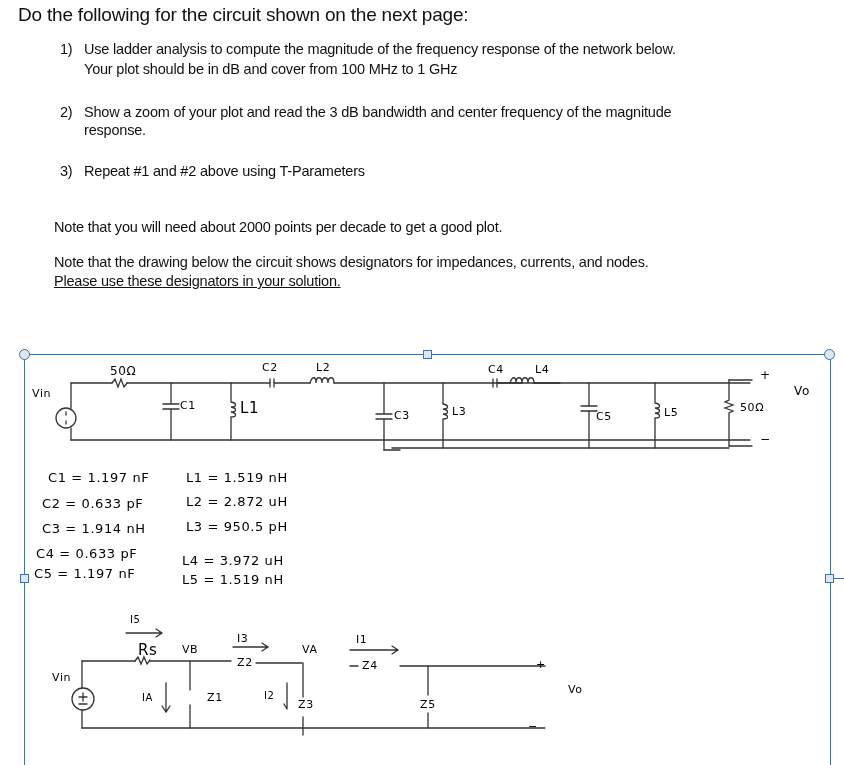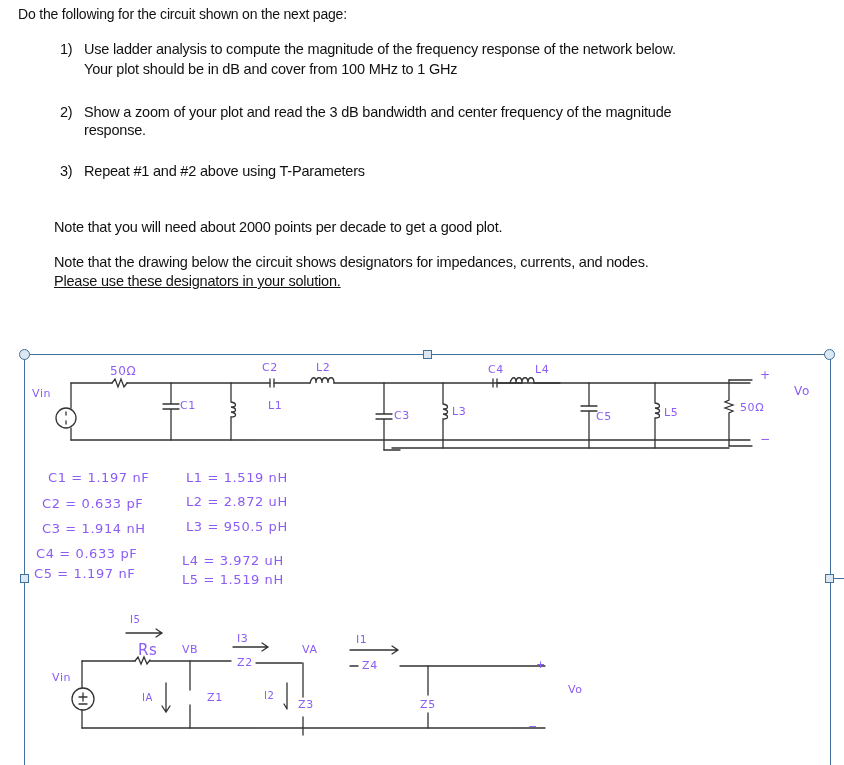--- a/index.html
+++ b/index.html
@@ -1,29 +1,29 @@
 <!DOCTYPE html>
 <html><head>
 <meta charset="utf-8">
 <style>
   html, body { margin: 0; padding: 0; background: #ffffff; }
   body { width: 844px; height: 765px; position: relative; overflow: hidden;
          font-family: "Liberation Sans", sans-serif; color: #111; }
   .txt { position: absolute; font-family: "Liberation Sans Narrow", "Liberation Sans", sans-serif;
          font-size: 14.5px; letter-spacing: -0.2px; line-height: 19px; white-space: nowrap; }
-  .hdr { left: 18px; top: 5px; font-size: 14px; }
+  .hdr { left: 18px; top: 5px; font-size: 19px; }
   .frame { position: absolute; left: 24px; top: 354px; width: 805px; height: 430px;
            border-left: 1.3px solid #41719c; border-top: 1.3px solid #41719c; border-right: 1.3px solid #41719c; }
   .handle-c { position: absolute; width: 9px; height: 9px; border-radius: 50%;
               border: 1.2px solid #41719c; background: #dbe8f4; }
   .handle-s { position: absolute; width: 7px; height: 7px;
               border: 1.2px solid #41719c; background: #dbe8f4; }
   svg.sk { position: absolute; left: 0; top: 0; }
   .hw-html { position: absolute; font-family: "DejaVu Sans", sans-serif; font-size: 13px;
-             color: #8b5cf6; white-space: nowrap; letter-spacing: 0.6px; }
+             color: #000000; white-space: nowrap; letter-spacing: 0.6px; }
 </style>
 </head>
 <body>
 
 <div class="txt hdr">Do the following for the circuit shown on the next page:</div>
 
 <div class="txt" style="left:60px;top:40px;">1)</div>
 <div class="txt" style="left:84px;top:40px;">Use ladder analysis to compute the magnitude of the frequency response of the network below.</div>
 <div class="txt" style="left:84px;top:60px;">Your plot should be in dB and cover from 100 MHz to 1 GHz</div>
 
@@ -109,21 +109,21 @@
     <path d="M233 647 H268 M262 643 L268 647 L262 651"></path>
     <path d="M350 650 H398 M392 646 L398 650 L392 654"></path>
     <path d="M166 683 V712 M162 706 L166 712 L170 706"></path>
     <path d="M287 683 V709 M284 704 L287 709"></path>
   </g>
 </svg>
 
 <div class="hw-html" style="left:110px;top:364px;font-size:12px;">50Ω</div>
 <div class="hw-html" style="left:32px;top:387px;font-size:11px;">Vin</div>
 <div class="hw-html" style="left:180px;top:399px;font-size:11px;">C1</div>
-<div class="hw-html" style="left:240px;top:399px;font-size:11px;margin-left:28px;">L1</div>
+<div class="hw-html" style="left:240px;top:399px;font-size:15px;">L1</div>
 <div class="hw-html" style="left:262px;top:361px;font-size:11px;">C2</div>
 <div class="hw-html" style="left:316px;top:361px;font-size:11px;">L2</div>
 <div class="hw-html" style="left:394px;top:409px;font-size:11px;">C3</div>
 <div class="hw-html" style="left:452px;top:405px;font-size:11px;">L3</div>
 <div class="hw-html" style="left:488px;top:363px;font-size:11px;">C4</div>
 <div class="hw-html" style="left:527px;top:363px;font-size:11px;margin-left:8px;">L4</div>
 <div class="hw-html" style="left:596px;top:410px;font-size:11px;">C5</div>
 <div class="hw-html" style="left:664px;top:406px;font-size:11px;">L5</div>
 <div class="hw-html" style="left:740px;top:401px;font-size:11px;">50Ω</div>
 <div class="hw-html" style="left:760px;top:368px;font-size:12px;">+</div>

